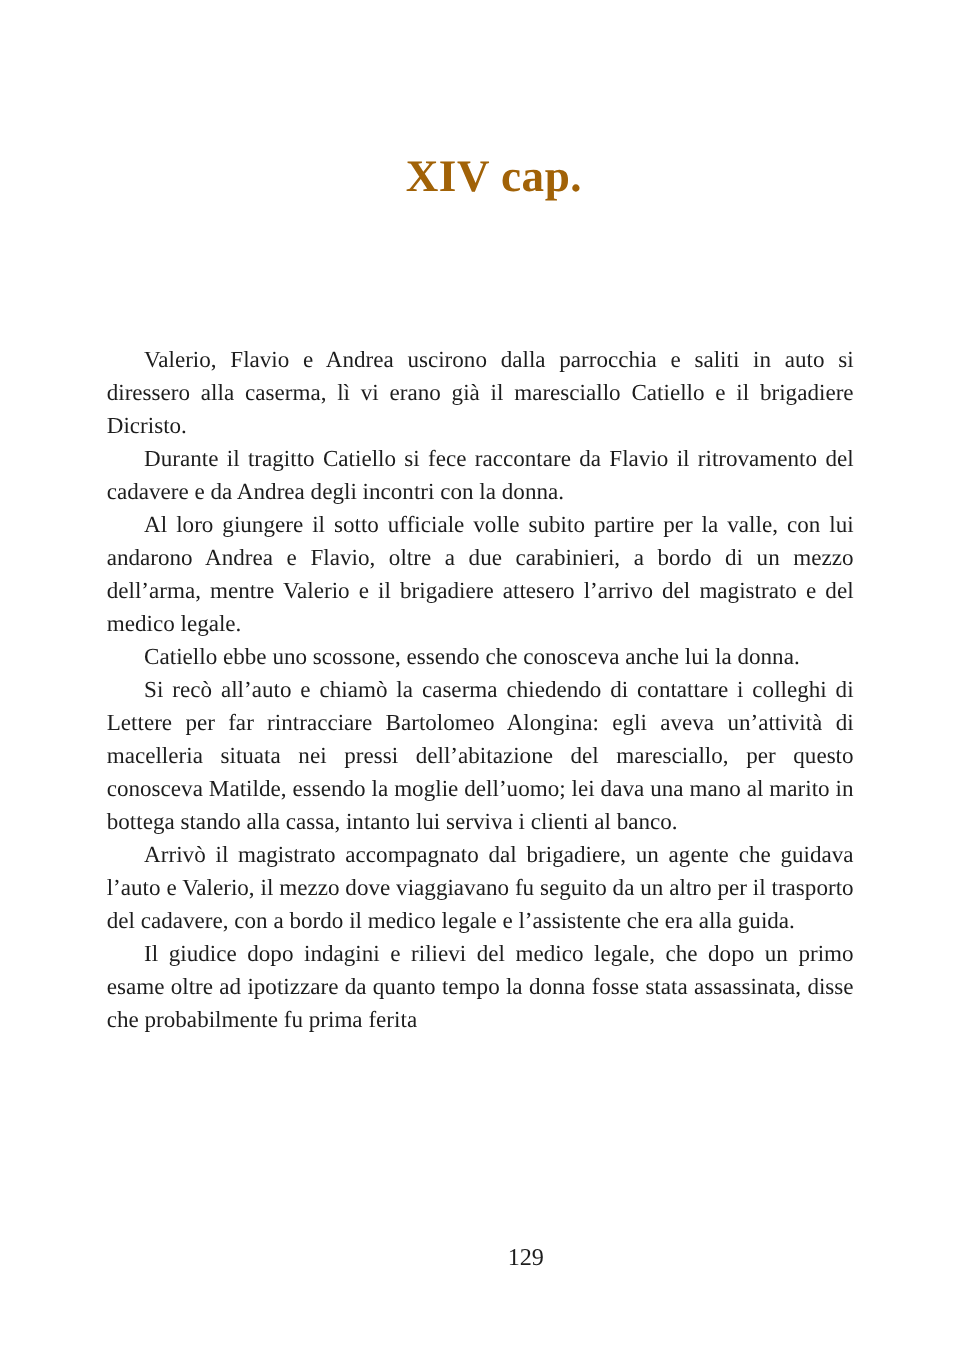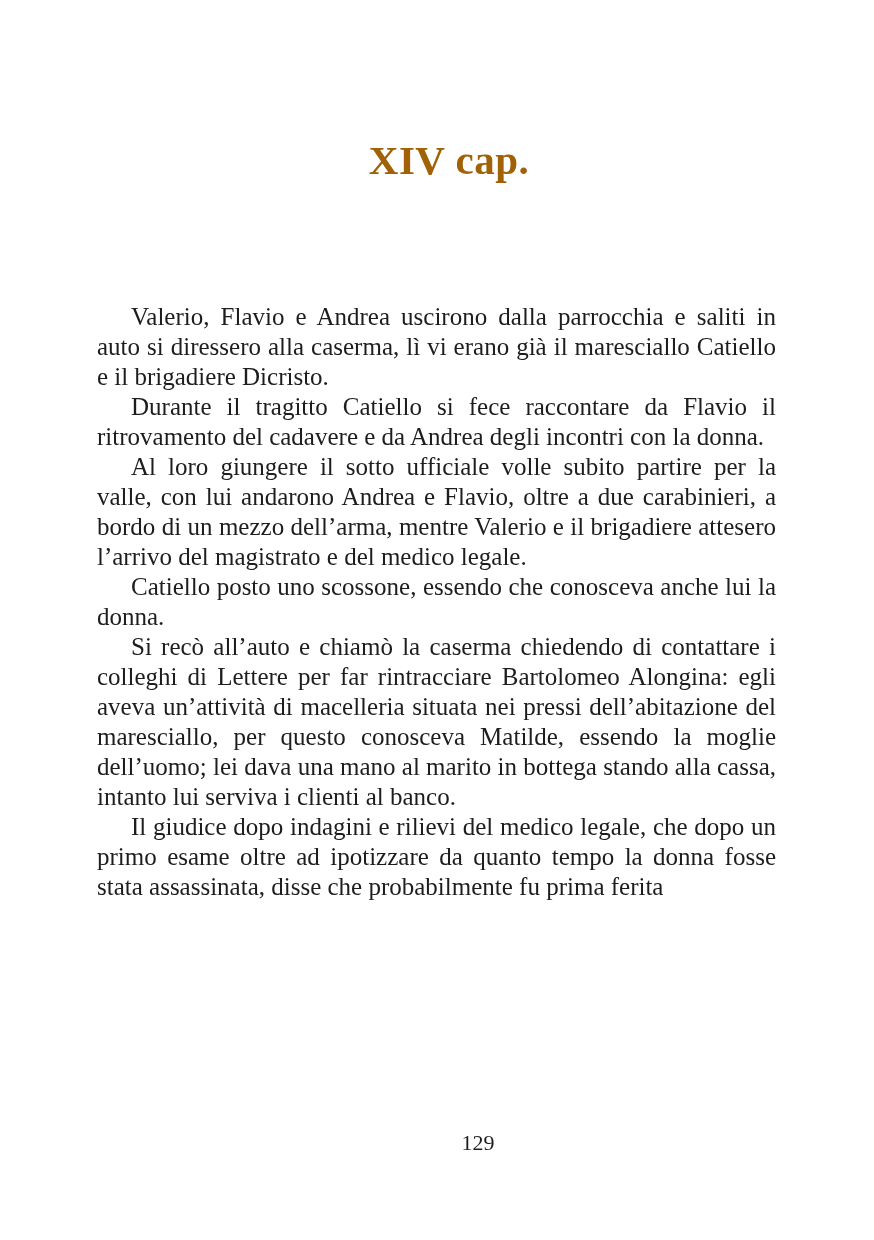--- a/index.html
+++ b/index.html
@@ -23,25 +23,25 @@
     width: 100%;
     margin: 12px;
     text-align: center;
     font-size: 41px;
     font-weight: 700;
     color: #a16207;
     letter-spacing: 0.5px;
   }
   .body-text {
     position: absolute;
-    top: 302px;
+    top: 312px;
     left: 97px;
     width: 679px;
     color: #1d1d1d;
-    font-size: 25px;
+    font-size: 21px;
     line-height: 30px;
     text-align: justify;
   }
   .body-text p {
     margin: 0;
     text-indent: 34px;
     hyphens: auto;
     -webkit-hyphens: auto;
   }
   .page-number {
@@ -59,20 +59,21 @@
 <body>
 
 <div class="page">
 
   <h1 class="chapter-title">XIV cap.</h1>
 
   <div class="body-text">
     <p>Valerio, Flavio e Andrea uscirono dalla parrocchia e saliti in auto si diressero alla caserma, lì vi erano già il maresciallo Catiello e il brigadiere Dicristo.</p>
     <p>Durante il tragitto Catiello si fece raccontare da Flavio il ritrovamento del cadavere e da Andrea degli incontri con la donna.</p>
     <p>Al loro giungere il sotto ufficiale volle subito partire per la valle, con lui andarono Andrea e Flavio, oltre a due carabinieri, a bordo di un mezzo dell’arma, mentre Valerio e il brigadiere attesero l’arrivo del magistrato e del medico legale.</p>
-    <p>Catiello posto uno scossone, essendo che conosceva anche lui la donna.</p>
+    <p>Catiello ebbe uno scossone, essendo che conosceva anche lui la donna.</p>
     <p>Si recò all’auto e chiamò la caserma chiedendo di contattare i colleghi di Lettere per far rintracciare Bartolomeo Alongina: egli aveva un’attività di macelleria situata nei pressi dell’abitazione del maresciallo, per questo conosceva Matilde, essendo la moglie dell’uomo; lei dava una mano al marito in bottega stando alla cassa, intanto lui serviva i clienti al banco.</p>
+    <p>Arrivò il magistrato accompagnato dal brigadiere, un agente che guidava l’auto e Valerio, il mezzo dove viaggiavano fu seguito da un altro per il trasporto del cadavere, con a bordo il medico legale e l’assistente che era alla guida.</p>
     <p>Il giudice dopo indagini e rilievi del medico legale, che dopo un primo esame oltre ad ipotizzare da quanto tempo la donna fosse stata assassinata, disse che probabilmente fu prima ferita</p>
   </div>
 
   <div class="page-number">129</div>
 
 </div>
 
 </body></html>

